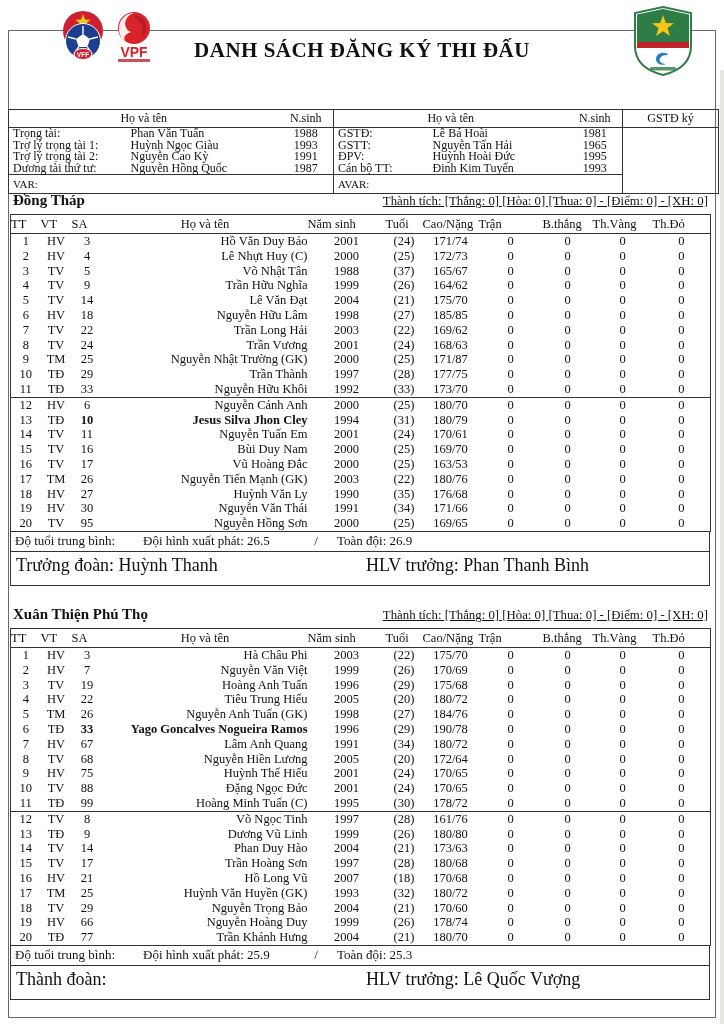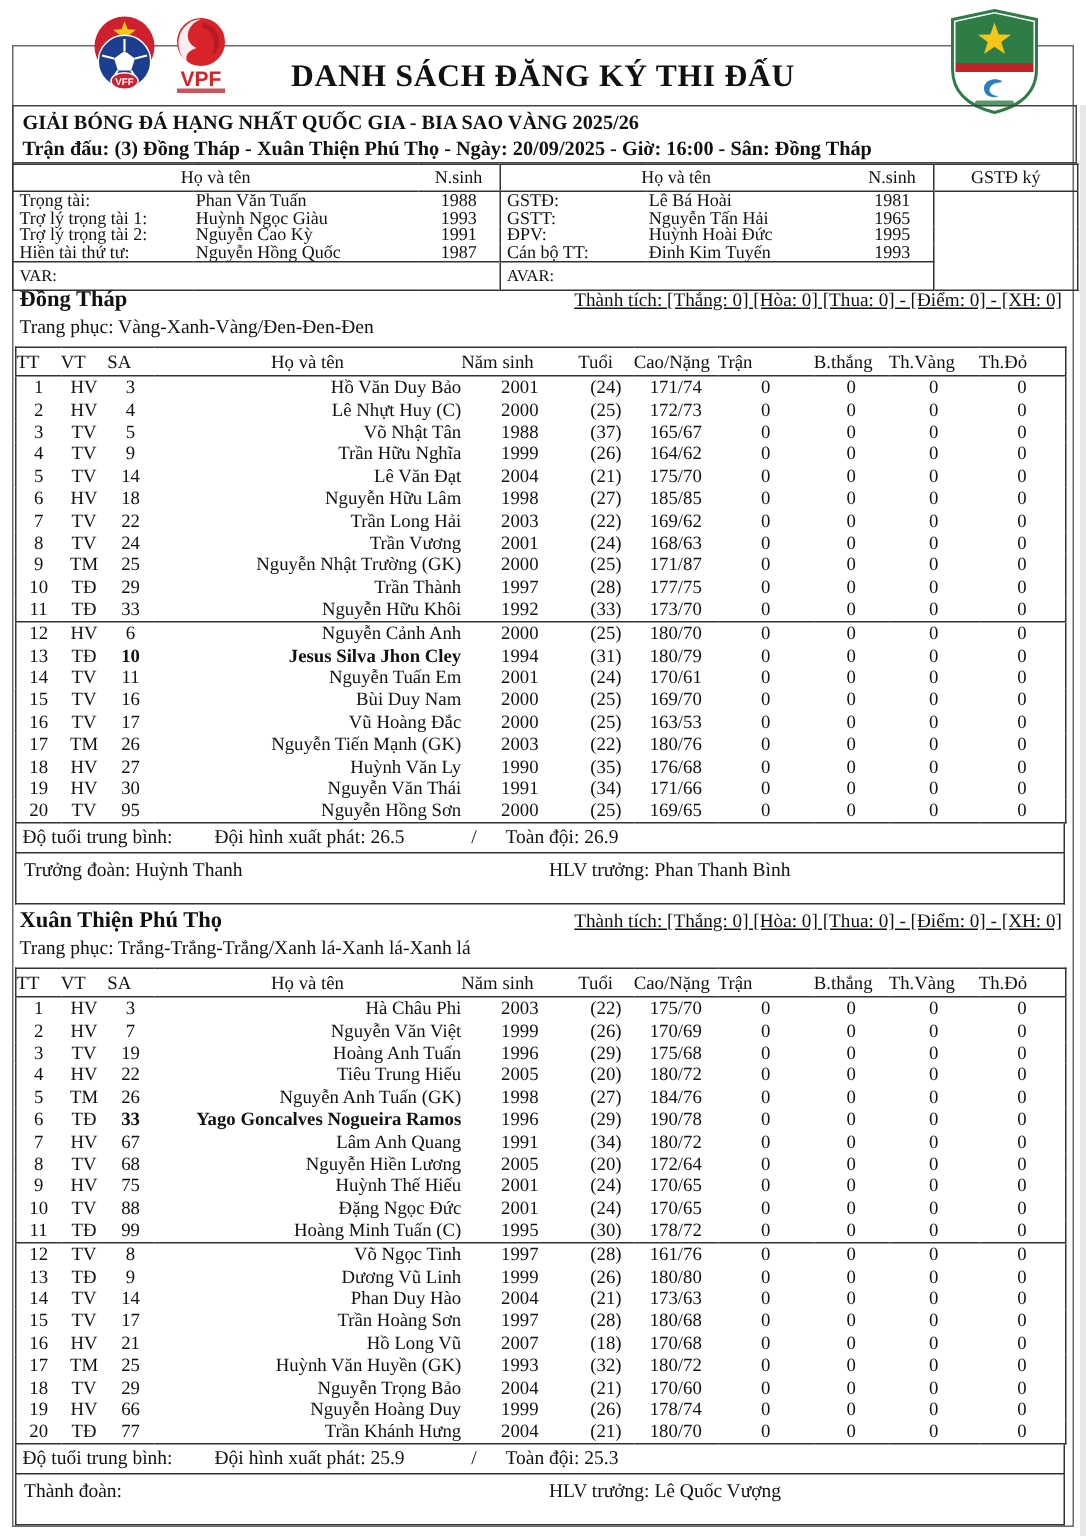--- a/index.html
+++ b/index.html
@@ -46,21 +46,21 @@
   .roster td:nth-child(4){text-align:right;padding-left:8px;}
   .roster tr.divider td{border-top:1.8px solid #333;}
   .roster tr.bold td:nth-child(3),.roster tr.bold td:nth-child(4){font-weight:bold;}
 
   .avg-row{width:700px;height:20px;box-sizing:border-box;border:1.5px solid #333;border-top:none;
            display:flex;align-items:center;font-size:13px;white-space:nowrap;}
   .avg-row .a1{padding-left:4px;width:128px;}
   .avg-row .a2{width:152px;}
   .avg-row .a3{width:42px;text-align:center;}
   .leaders{position:relative;width:700px;height:34px;box-sizing:border-box;
-           border:1.5px solid #333;border-top:none;font-size:13px;}
+           border:1.5px solid #333;border-top:none;font-size:18px;}
   .leaders .ld{position:absolute;left:5px;top:3px;white-space:nowrap;}
   .leaders .hc{position:absolute;left:355px;top:3px;white-space:nowrap;}
 
   .t1{top:192px;} .t2{top:606px;}
 </style>
 </head>
 <body>
 
 <div class="page">
   <div class="outer-border"></div>
@@ -91,24 +91,20 @@
     <svg width="62" height="70" viewBox="0 0 62 70">
       <path d="M31 1 L59 7 L59 40 Q59 62 31 69 Q3 62 3 40 L3 7 Z" fill="#ffffff" stroke="#2e7d46" stroke-width="2"></path>
       <path d="M31 3 L57 8.6 L57 36 L5 36 L5 8.6 Z" fill="#2e7d46"></path>
       <polygon points="31,9 33.8,17 42,17.2 35.5,22 38,30 31,25.2 24,30 26.5,22 20,17.2 28.2,17" fill="#f5c518"></polygon>
       <rect x="5" y="36" width="52" height="6" fill="#c02428"></rect>
       <path d="M36 48 C30 45 24 48 24 53 C24 58 30 60 34 58 C28 58 26 54 29 51 C32 48 36 50 36 48 Z" fill="#2a7fc0"></path>
       <rect x="18" y="61" width="26" height="3.4" rx="1.5" fill="#2e7d46" opacity="0.8"></rect>
     </svg>
   </div>
 
-  <div class="title-box">
-    <div>GIẢI BÓNG ĐÁ HẠNG NHẤT QUỐC GIA - BIA SAO VÀNG 2025/26</div>
-    <div>Trận đấu: (3) Đồng Tháp - Xuân Thiện Phú Thọ - Ngày: 20/09/2025 - Giờ: 16:00 - Sân: Đồng Tháp</div>
-  </div>
 
   <table class="officials">
     <colgroup>
         <col style="width:120px">
         <col style="width:150px">
         <col style="width:55px">
         <col style="width:97px">
         <col style="width:137px">
         <col style="width:55px">
         <col style="width:96px">
@@ -140,40 +136,39 @@
     </tr>
     <tr class="orow">
       <td class="lbl">Trợ lý trọng tài 2:</td>
       <td class="nm">Nguyễn Cao Kỳ</td>
       <td class="yr">1991</td>
       <td class="lbl vline">ĐPV:</td>
       <td class="nm">Huỳnh Hoài Đức</td>
       <td class="yr">1995</td>
     </tr>
     <tr class="orow">
-      <td class="lbl">Hiền tài thứ tư:</td>
+      <td class="lbl">Dương tài thứ tư:</td>
       <td class="nm">Nguyễn Hồng Quốc</td>
       <td class="yr">1987</td>
       <td class="lbl vline">Cán bộ TT:</td>
       <td class="nm">Đinh Kim Tuyến</td>
       <td class="yr">1993</td>
     </tr>
     <tr class="var-row">
       <td colspan="3">VAR:</td>
       <td colspan="3" class="vline">AVAR:</td>
     </tr>
   </tbody>
     </table>
 
   <section class="team t1">
     <div class="team-head">
       <span class="team-name">Đồng Tháp</span>
       <span class="team-record">Thành tích: [Thắng: 0] [Hòa: 0] [Thua: 0] - [Điểm: 0] - [XH: 0]</span>
     </div>
-    <div class="team-kit">Trang phục: Vàng-Xanh-Vàng/Đen-Đen-Đen</div>
     <table class="roster">
       <colgroup>
           <col style="width:30px">
           <col style="width:31px">
           <col style="width:31px">
           <col style="width:205px">
           <col style="width:78px">
           <col style="width:37px">
           <col style="width:56px">
           <col style="width:64px">
@@ -469,21 +464,20 @@
       <span class="ld">Trưởng đoàn: Huỳnh Thanh</span>
       <span class="hc">HLV trưởng: Phan Thanh Bình</span>
     </div>
   </section>
 
   <section class="team t2">
     <div class="team-head">
       <span class="team-name">Xuân Thiện Phú Thọ</span>
       <span class="team-record">Thành tích: [Thắng: 0] [Hòa: 0] [Thua: 0] - [Điểm: 0] - [XH: 0]</span>
     </div>
-    <div class="team-kit">Trang phục: Trắng-Trắng-Trắng/Xanh lá-Xanh lá-Xanh lá</div>
     <table class="roster">
       <colgroup>
           <col style="width:30px">
           <col style="width:31px">
           <col style="width:31px">
           <col style="width:205px">
           <col style="width:78px">
           <col style="width:37px">
           <col style="width:56px">
           <col style="width:64px">

